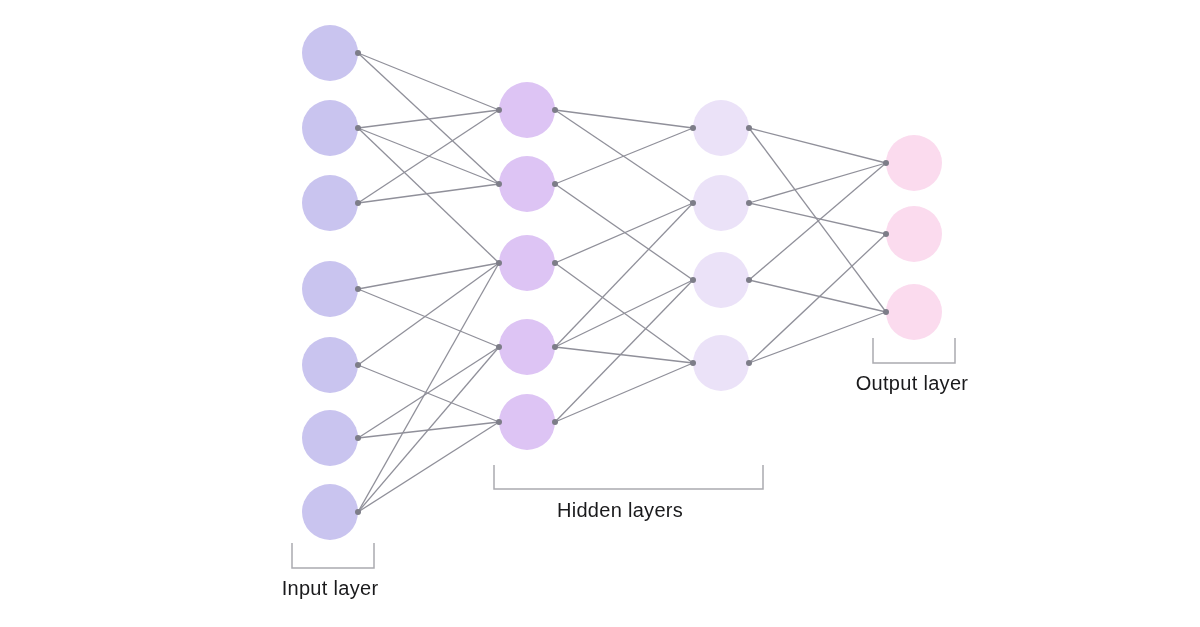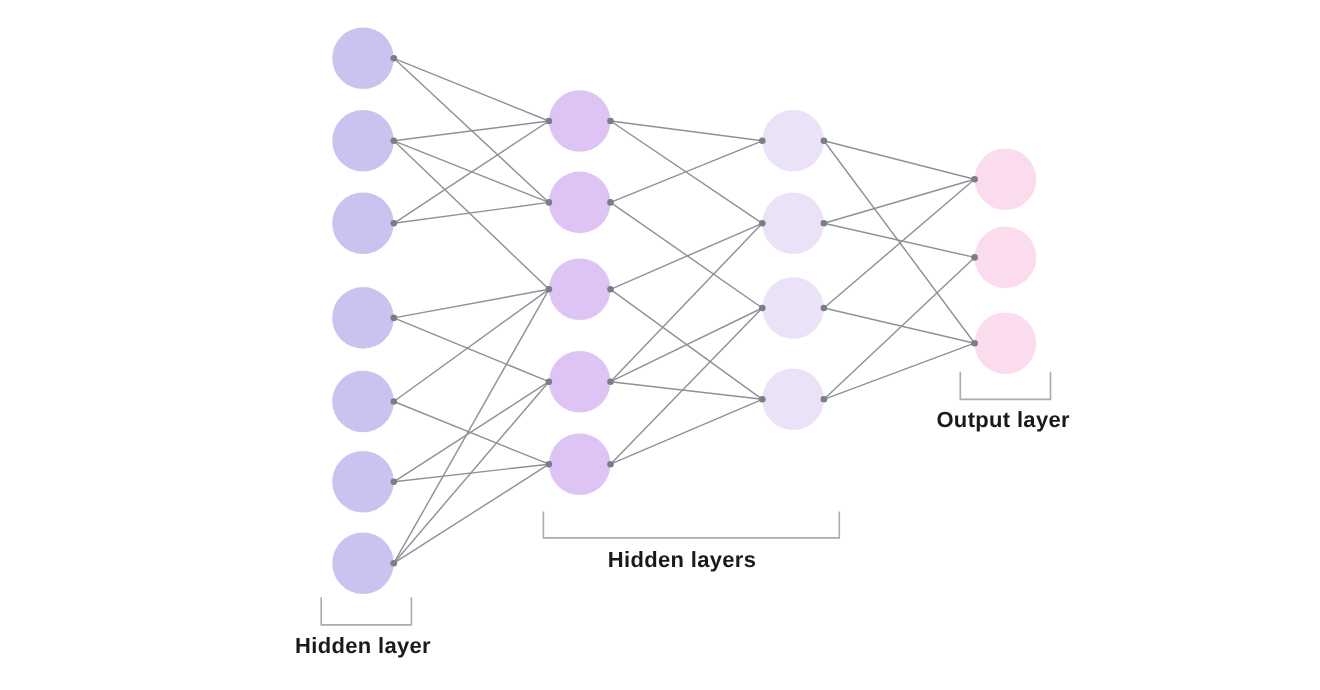--- a/index.html
+++ b/index.html
@@ -9,21 +9,21 @@
     height:627px;
     background:#ffffff;
     overflow:hidden;
     font-family:"Liberation Sans", sans-serif;
   }
   .stage svg{position:absolute;left:0;top:0;}
   .caption-text{
     position:absolute;
     transform:translate(-50%,-50%);
     font-size:20px;
-    font-weight:700;
+    font-weight:400;
     letter-spacing:0.3px;
     color:#1a1a1c;
     white-space:nowrap;
   }
 </style>
 </head>
 <body>
 
 <div class="stage">
   <svg id="net" width="1200" height="627" viewBox="0 0 1200 627">
@@ -115,18 +115,18 @@
         <circle cx="749" cy="280" r="3" fill="#7d7d88"></circle>
         <circle cx="749" cy="363" r="3" fill="#7d7d88"></circle>
       </g>
       <g>
         <path d="M 292 543 L 292 568 L 374 568 L 374 543" fill="none" stroke="#ababb0" stroke-width="1.5"></path>
         <path d="M 494 465 L 494 489 L 763 489 L 763 465" fill="none" stroke="#ababb0" stroke-width="1.5"></path>
         <path d="M 873 338 L 873 363 L 955 363 L 955 338" fill="none" stroke="#ababb0" stroke-width="1.5"></path>
       </g>
     </svg>
 
-  <div class="caption-text" id="cap0" style="left: 330px; top: 588px; color: rgb(26, 26, 28);">Hidden layer</div>
+  <div class="caption-text" id="cap0" style="left: 330px; top: 588px; color: rgb(26, 26, 28);">Input layer</div>
 
   <div class="caption-text" id="cap1" style="left: 620px; top: 510px; color: rgb(26, 26, 28);">Hidden layers</div>
 
   <div class="caption-text" id="cap2" style="left: 912px; top: 383px; color: rgb(26, 26, 28);">Output layer</div>
 </div>
 
 </body></html>

